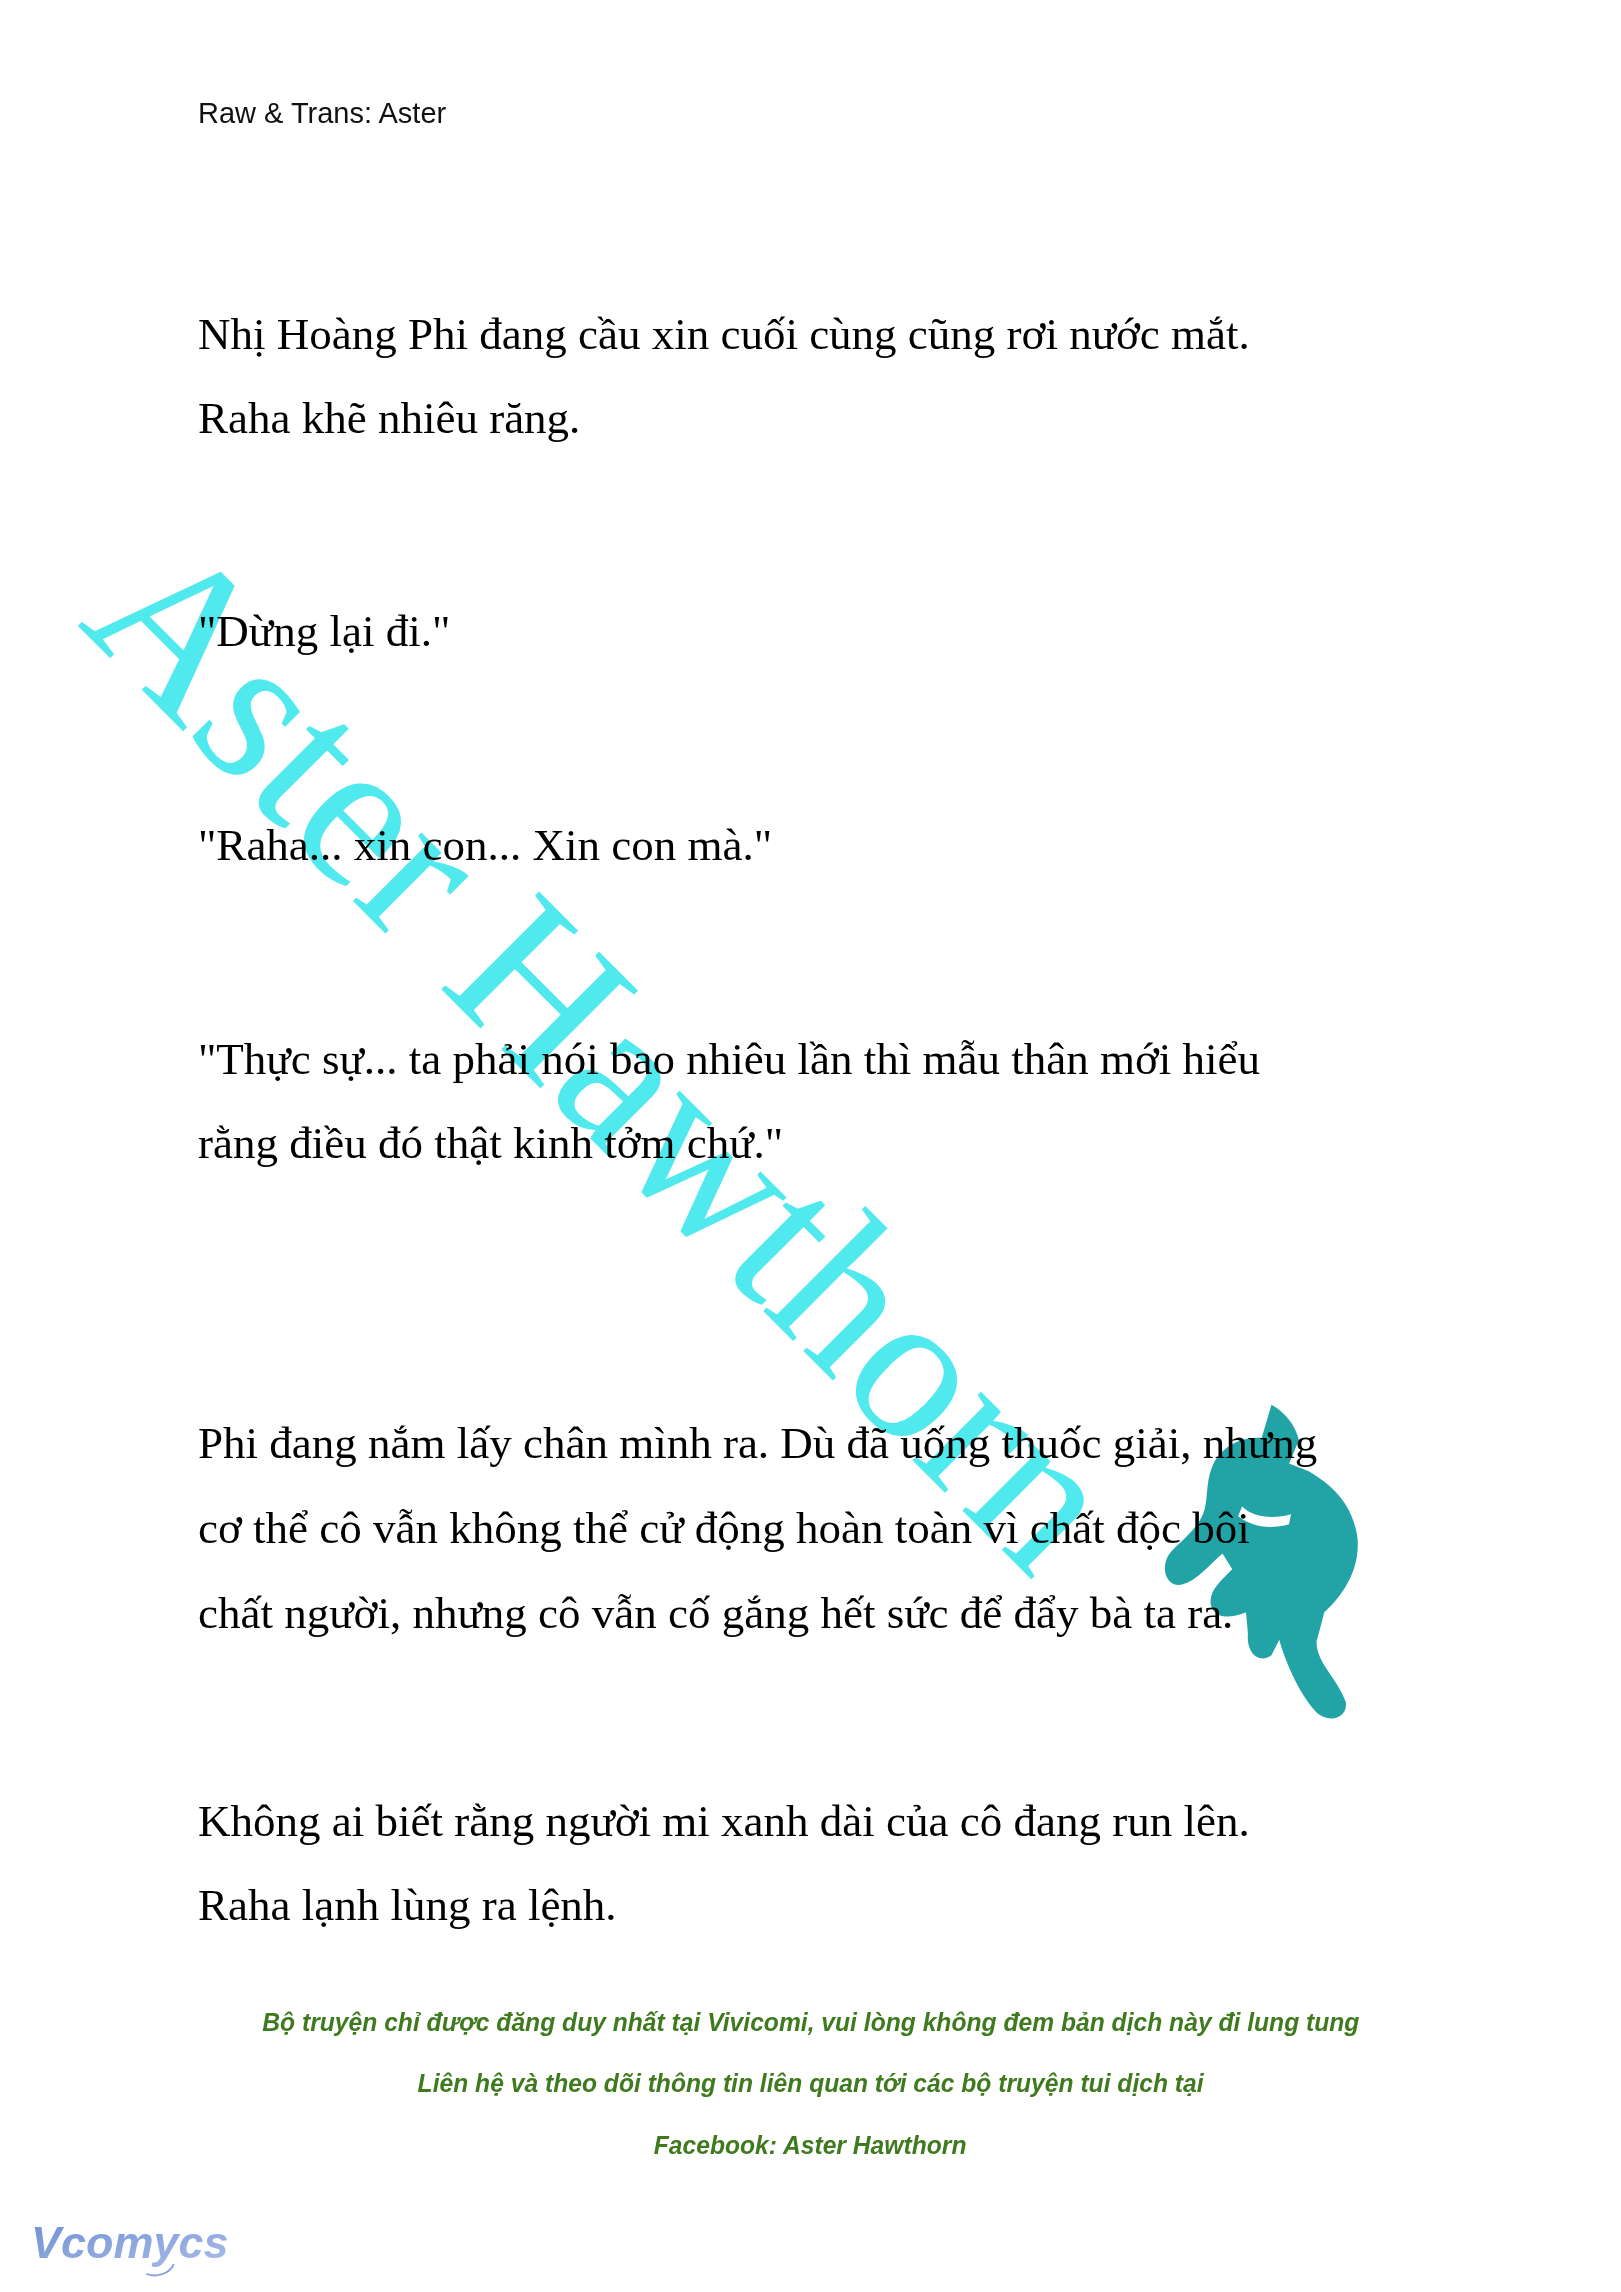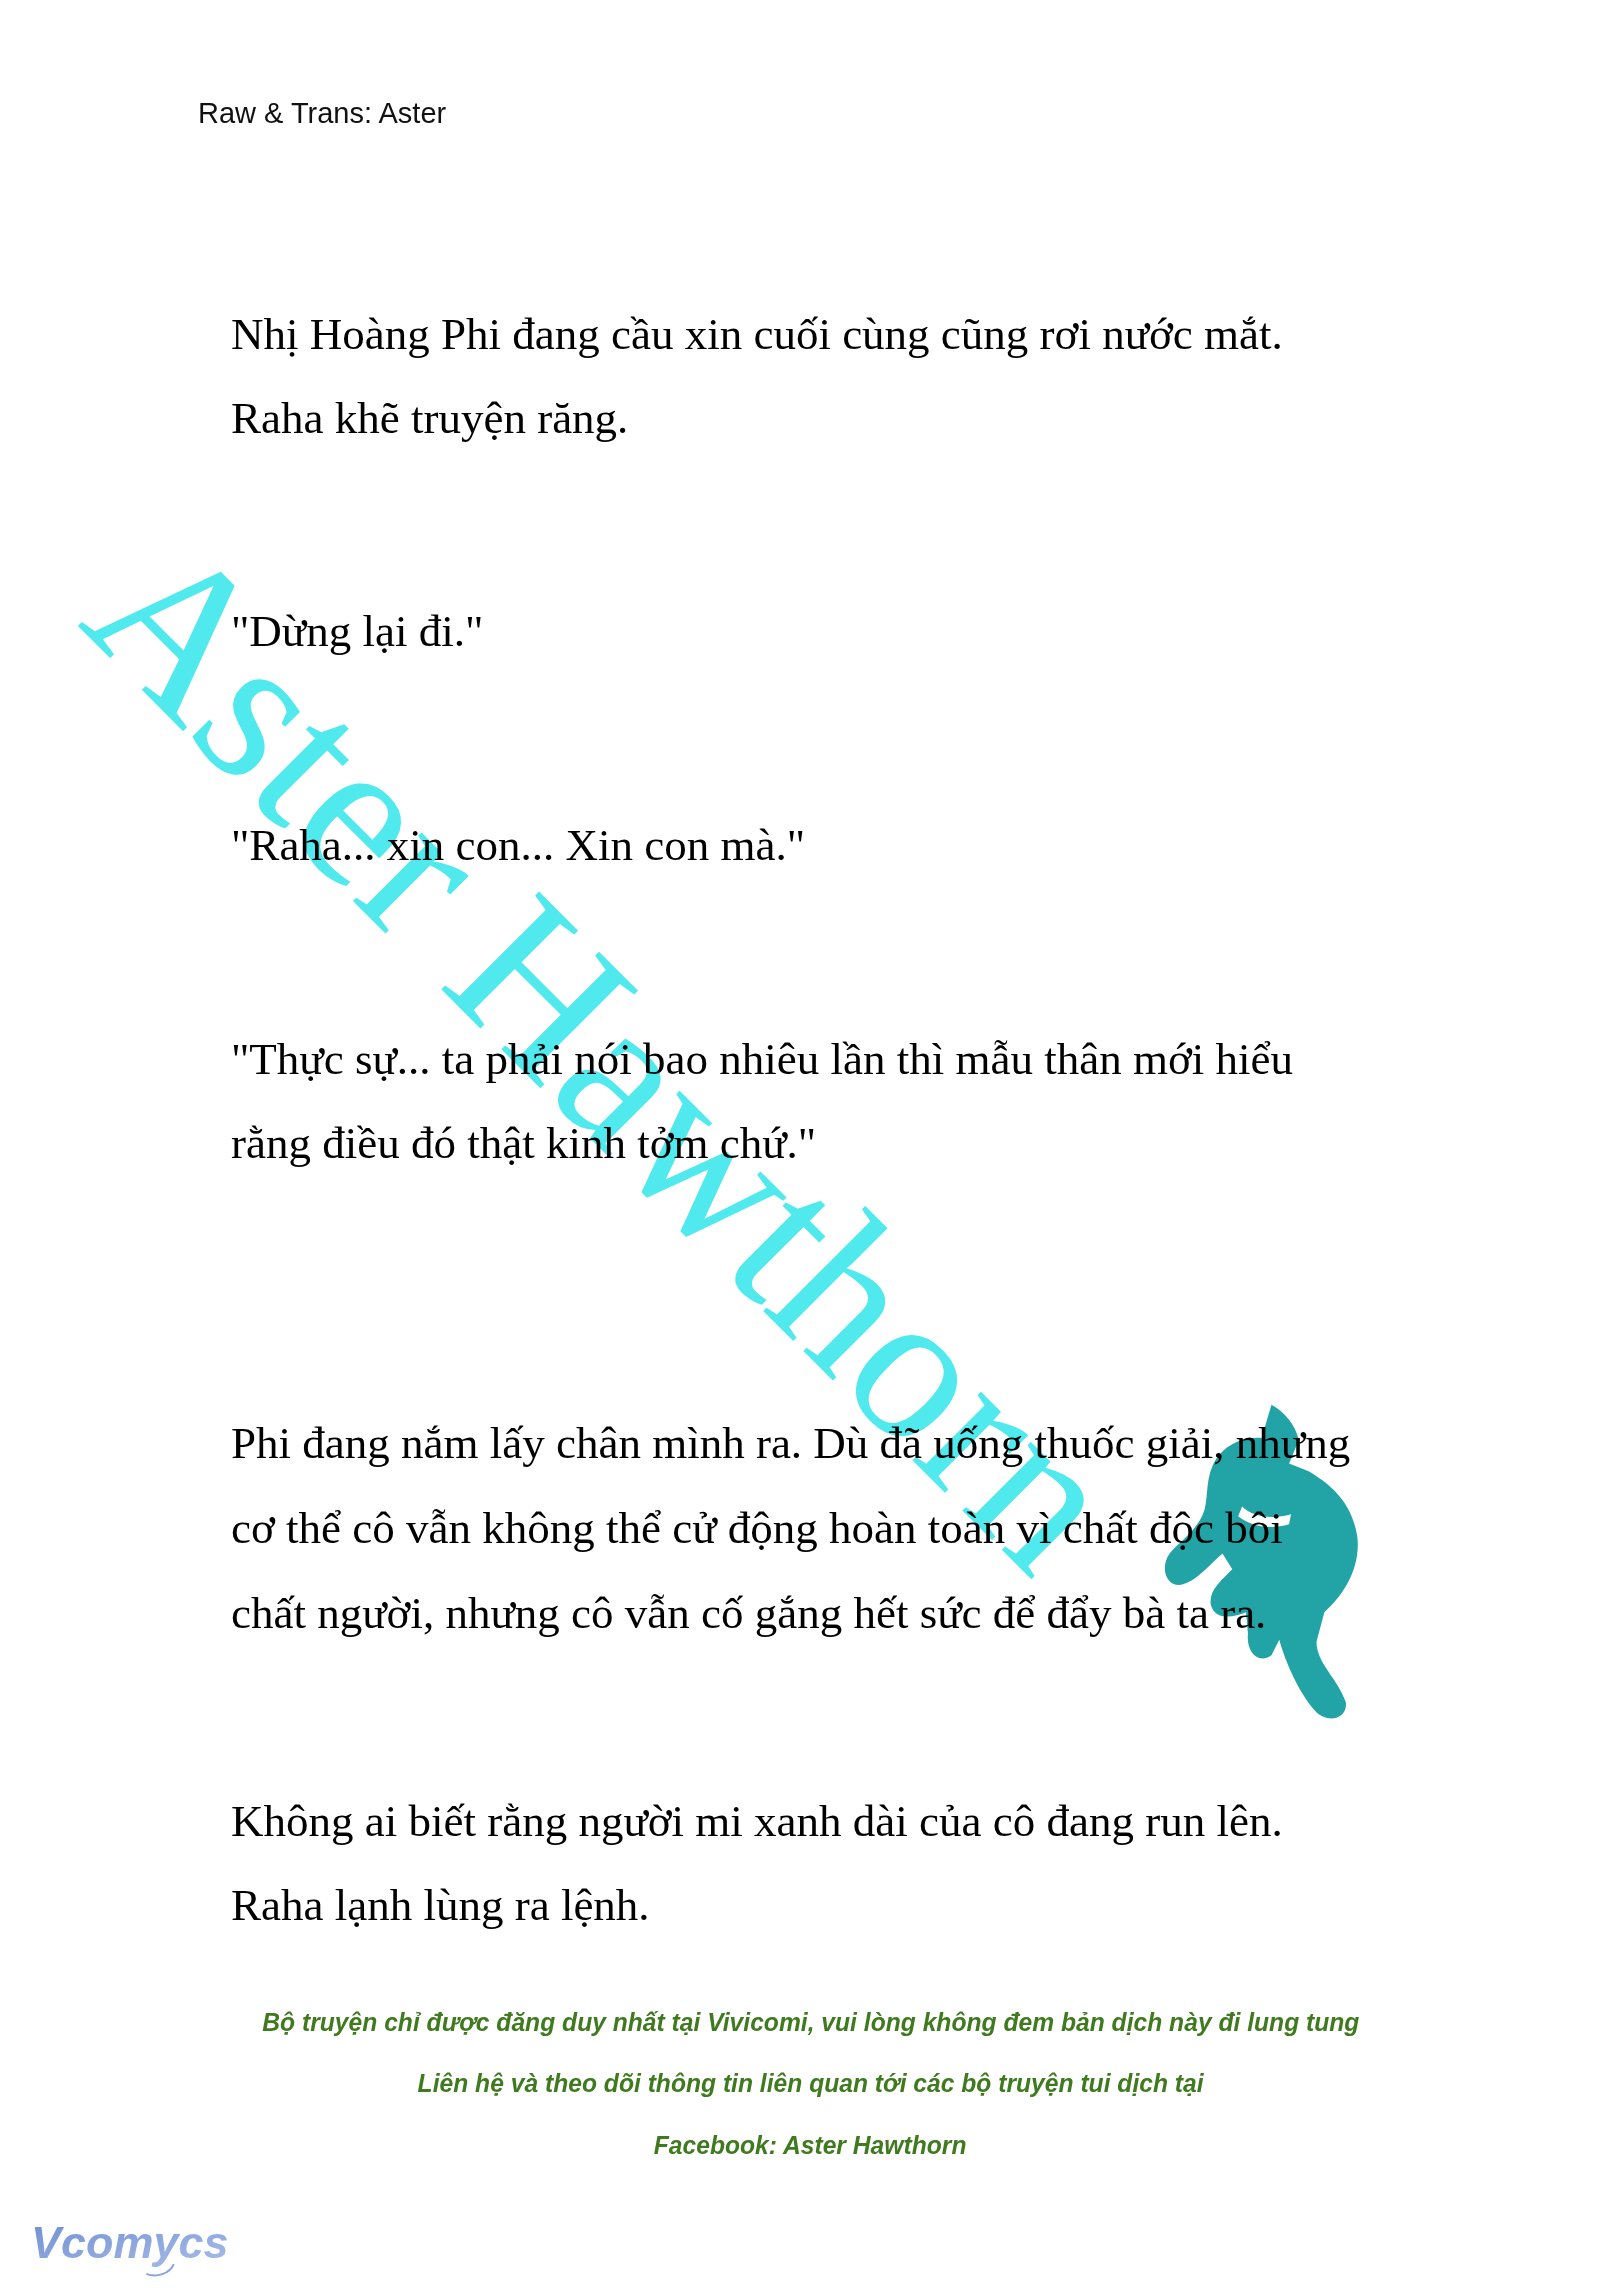--- a/index.html
+++ b/index.html
@@ -10,21 +10,20 @@
     position: absolute; left: 198px; top: 96px;
     font-family: "Liberation Sans", sans-serif; font-size: 29px; color: #111;
     line-height: 35px; white-space: nowrap;
   }
 
   .body-line {
     position: absolute; left: 198px;
     font-family: "Liberation Serif", serif; font-size: 45px; color: #000;
     line-height: 49px; height: 49px; white-space: nowrap;
     z-index: 3;
-    margin-left: 33px;
   }
 
   .watermark {
     position: absolute; left: 201px; top: 510px;
     font-family: "Liberation Serif", serif; font-size: 211px;
     color: #4fe9ee; white-space: nowrap;
     transform-origin: 0 0; transform: rotate(45deg);
     line-height: 1; z-index: 1; pointer-events: none;
     margin-top: -9.8px;
   }
@@ -48,21 +47,21 @@
   <div class="header-credit">Raw &amp; Trans: Aster</div>
 
   <div class="watermark">Aster Hawthorn</div>
 
   <svg class="cat" viewBox="0 0 240 360">
     <path fill="#22a3a6" d="M122 28 L112 62 C90 60 70 72 62 90 C54 108 58 126 52 140 C44 158 28 168 18 180 C8 194 14 214 30 212 C46 208 58 192 72 180 L82 196 C70 208 58 218 60 232 C64 248 82 246 96 240 L98 262 C96 280 108 294 122 284 L130 268 C136 290 150 322 166 340 C178 354 200 350 198 332 C190 308 168 292 168 270 L176 240 C196 222 212 196 210 166 C206 130 184 110 160 96 L140 88 L150 64 C146 48 136 36 122 28 Z"></path>
     <path fill="#ffffff" d="M92 132 C102 142 122 146 142 140 L140 150 C120 156 100 152 88 142 Z"></path>
   </svg>
 
   <div class="body-line" style="top:310px">Nhị Hoàng Phi đang cầu xin cuối cùng cũng rơi nước mắt.</div>
-  <div class="body-line" style="top:394px">Raha khẽ truyện răng.</div>
+  <div class="body-line" style="top:394px">Raha khẽ nhiêu răng.</div>
 
   <div class="body-line" style="top:607px">"Dừng lại đi."</div>
 
   <div class="body-line" style="top:821px">"Raha... xin con... Xin con mà."</div>
 
   <div class="body-line" style="top:1035px">"Thực sự... ta phải nói bao nhiêu lần thì mẫu thân mới hiểu</div>
   <div class="body-line" style="top:1119px">rằng điều đó thật kinh tởm chứ."</div>
 
   <div class="body-line" style="top:1419px">Phi đang nắm lấy chân mình ra. Dù đã uống thuốc giải, nhưng</div>
   <div class="body-line" style="top:1504px">cơ thể cô vẫn không thể cử động hoàn toàn vì chất độc bôi</div>

